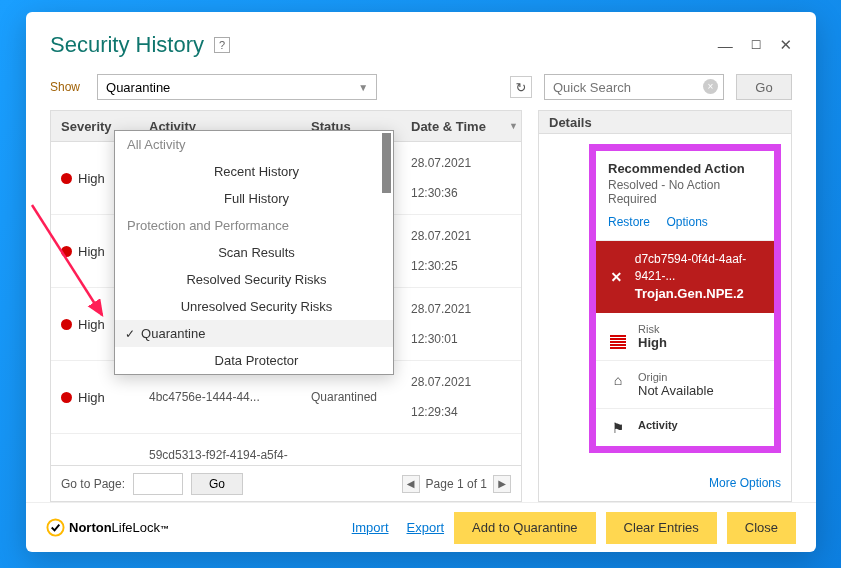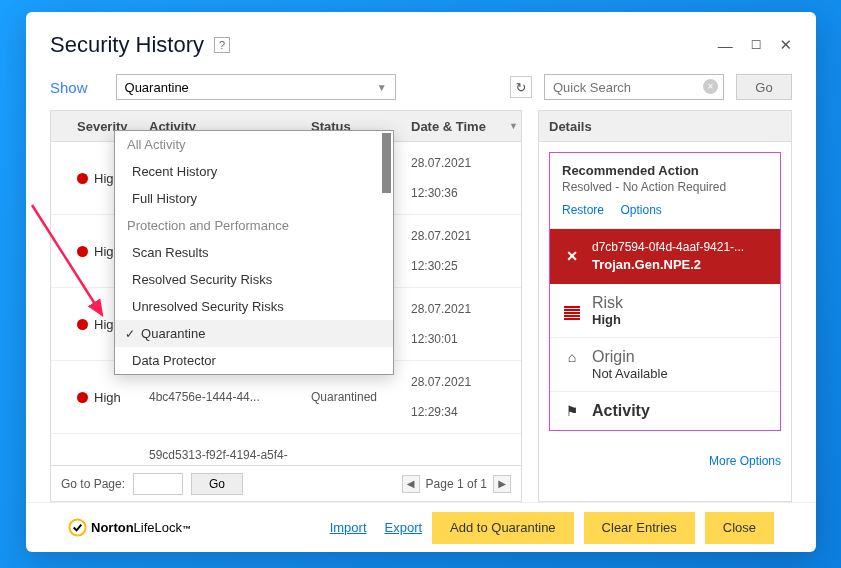--- a/index.html
+++ b/index.html
@@ -1,84 +1,84 @@
 <!DOCTYPE html>
 <html><head>
 <meta charset="utf-8">
 <style>
 * { margin:0; padding:0; box-sizing:border-box; font-family:"Segoe UI",Arial,sans-serif; }
 body { background:linear-gradient(135deg,#1a9fff 0%,#0d7fe0 100%); width:841px; height:568px; overflow:hidden; position:relative; }
 .window { position:absolute; left:26px; top:12px; width:790px; height:540px; background:#fff; border-radius:6px; box-shadow:0 8px 30px rgba(0,0,0,0.2); display:flex; flex-direction:column; }
 .titlebar { display:flex; align-items:center; padding:20px 24px 16px 24px; }
-.titlebar h1 { font-size:22px; font-weight:400; color:#0f172a; }
+.titlebar h1 { font-size:22px; font-weight:400; color:#0f766e; }
 .help-icon { margin-left:10px; width:16px; height:16px; border:1px solid #aaa; display:flex; align-items:center; justify-content:center; font-size:11px; color:#666; }
 .win-controls { margin-left:auto; display:flex; gap:18px; align-items:center; }
 .win-controls span { font-size:15px; color:#555; cursor:pointer; font-family:Arial; }
 .top-controls { display:flex; align-items:center; padding:0 24px 10px 24px; gap:12px; }
-.show-label { font-size:15px; color:#3b82f6; margin-right:16px; }
+.show-label { font-size:12px; color:#a16207; margin-right:5px; }
 .filter-select { width:280px; height:26px; border:1px solid #bbb; padding:0 8px; font-size:13px; background:#fff; display:flex; align-items:center; justify-content:space-between; cursor:pointer; }
 .filter-select .caret { color:#888; font-size:10px; }
 .refresh-btn { width:22px; height:22px; border:1px solid #ccc; display:flex; align-items:center; justify-content:center; font-size:13px; color:#555; margin-left:auto; cursor:pointer; }
 .search-input { width:180px; height:26px; border:1px solid #bbb; padding:0 26px 0 8px; font-size:13px; position:relative; }
 .search-wrap { position:relative;border-radius:9px; }
 .search-clear { position:absolute; right:6px; top:5px; width:15px; height:15px; background:#ccc; border-radius:50%; display:flex; align-items:center; justify-content:center; font-size:10px; color:#fff; cursor:pointer; }
 .go-btn { width:56px; height:26px; background:#eee; border:1px solid #ccc; font-size:13px; color:#666; cursor:pointer; }
 .main-area { flex:1; display:flex; padding:0 24px; gap:16px; min-height:0; }
 .left-col { flex:1; display:flex; flex-direction:column; min-width:0; }
 .table-hdr { display:flex; background:#f0f0f0; border:1px solid #ddd; height:32px; align-items:center; font-size:13px; font-weight:600; color:#444; }
-.col-sev { width:90px; padding-left:26px; }
+.col-sev { width:90px; padding-left:10px; }
 .col-act { flex:1; padding-left:8px; }
 .col-stat { width:100px; }
 .col-dt { width:110px; display:flex; align-items:center; gap:23px; }
 .col-dt .sort { font-size:9px; color:#888; }
 .table-body { border:1px solid #ddd; border-top:none; flex:1; overflow:hidden; }
 .row { display:flex; padding:14px 0; border-bottom:1px solid #eee; font-size:13px; color:#333; align-items:center; }
 .row .col-sev { display:flex; align-items:center; gap:6px; }
 .sev-dot { width:11px; height:11px; border-radius:50%; background:#d40000; display:inline-block; }
 .row .col-act { color:#555; font-size:12px; }
 .row .col-dt { font-size:12px; color:#555; flex-direction:column; align-items:flex-start; gap:16px; }
 .row .col-stat { font-size:12px; color:#555; }
 .pager { height:36px; border:1px solid #ddd; border-top:none; display:flex; align-items:center; padding:0 10px; font-size:12px; color:#555; gap:8px; }
 .pager-input { width:50px; height:22px; border:1px solid #ccc; }
 .pager-go { width:52px; height:22px; background:#eee; border:1px solid #ccc; font-size:12px; cursor:pointer; }
 .pager-right { margin-left:auto; display:flex; align-items:center; gap:6px; }
 .pager-btn { width:18px; height:18px; border:1px solid #ccc; background:#f5f5f5; display:flex; align-items:center; justify-content:center; font-size:10px; cursor:pointer; color:#666; }
 .right-col { width:254px; display:flex; flex-direction:column;border-radius:13px; }
 .details-hdr { height:32px; background:#f0f0f0; border:1px solid #ddd; display:flex; align-items:center; padding:0 10px; font-size:13px; font-weight:600; color:#444; }
 .details-body { border:1px solid #ddd; border-top:none; flex:1; padding:10px; }
-.card { border:1px solid #d946ef; }
+.card { border:7px solid #d946ef;margin-left:40px; }
 .card-sec { padding:10px 12px; border-bottom:1px solid #eee; }
 .card-sec:last-child { border-bottom:none; }
 .card-title { font-size:13px; font-weight:600; color:#333; }
 .card-sub { font-size:12px; color:#666; margin-top:2px; }
 .card-links { margin-top:6px; }
 .card-links a { font-size:12px; color:#0078d4; text-decoration:none; margin-right:12px; cursor:pointer; }
 .threat-sec { background:#b91c1c; color:#fff; display:flex; align-items:center; gap:10px; padding:10px 12px; }
 .threat-x { width:20px; height:20px; display:flex; align-items:center; justify-content:center; font-size:14px; font-weight:bold; }
 .threat-text { font-size:12px; line-height:1.4; }
 .threat-text .name { font-weight:600; font-size:13px; }
 .info-sec { display:flex; gap:10px; padding:10px 12px; border-bottom:1px solid #eee; align-items:flex-start; }
 .info-icon { width:20px; text-align:center; color:#333; font-size:14px; margin-top:1px; }
-.info-txt .label { font-size:16px; color:#666; }
+.info-txt .label { font-size:11px; color:#666; }
 .info-txt .value { font-size:13px; font-weight:600; color:#333; }
 .more-opts { text-align:right; margin-top:20px; }
 .more-opts a { font-size:12px; color:#0078d4; text-decoration:none; cursor:pointer; }
-.footer { height:50px; display:flex; align-items:center; padding:0 42px; border-top:1px solid #eee; gap:10px; }
+.footer { height:50px; display:flex; align-items:center; padding:0 20px; border-top:1px solid #eee; gap:10px; }
 .logo { display:flex; align-items:center; gap:4px; }
 .logo-mark { width:19px; height:19px; }
 .logo-text { font-size:13px; font-weight:600; }
 .logo-text .life { font-weight:400; }
 .foot-links { margin-left:auto; display:flex; gap:18px; }
 .foot-links a { font-size:13px; color:#0078d4; text-decoration:underline; cursor:pointer; }
 .foot-btn { height:32px; padding:0 18px; background:#ffd750; border:none; font-size:13px; color:#333; cursor:pointer; }
 
 .dropdown { position:absolute; left:114px; top:130px; width:280px; background:#fff; border:1px solid #999; box-shadow:0 4px 16px rgba(0,0,0,0.2); z-index:100; }
 .dropdown .scroll-thumb { position:absolute; right:2px; top:2px; width:9px; height:60px; background:#888; }
 .dd-item { padding:6px 12px; font-size:13px; color:#333; cursor:pointer; }
-.dd-item.indent { padding-left:17px; }
+.dd-item.indent { padding-left:17px;text-align:center; }
 .dd-item.header { color:#888; cursor:default; }
 .dd-item.selected { background:#f2f2f2; display:flex; align-items:center; gap:6px; padding-left:10px; }
 .dd-item.selected .check { font-size:12px; }
 
 .arrow { position:absolute; left:27px; top:200px; width:85px; height:130px; pointer-events:none; z-index:150; }
 .risk-bars { display:inline-flex; flex-direction:column; gap:1px; }
 .risk-bars span { width:16px; height:2px; background:#d40000; display:block; }
 </style>
 </head>
 <body>

